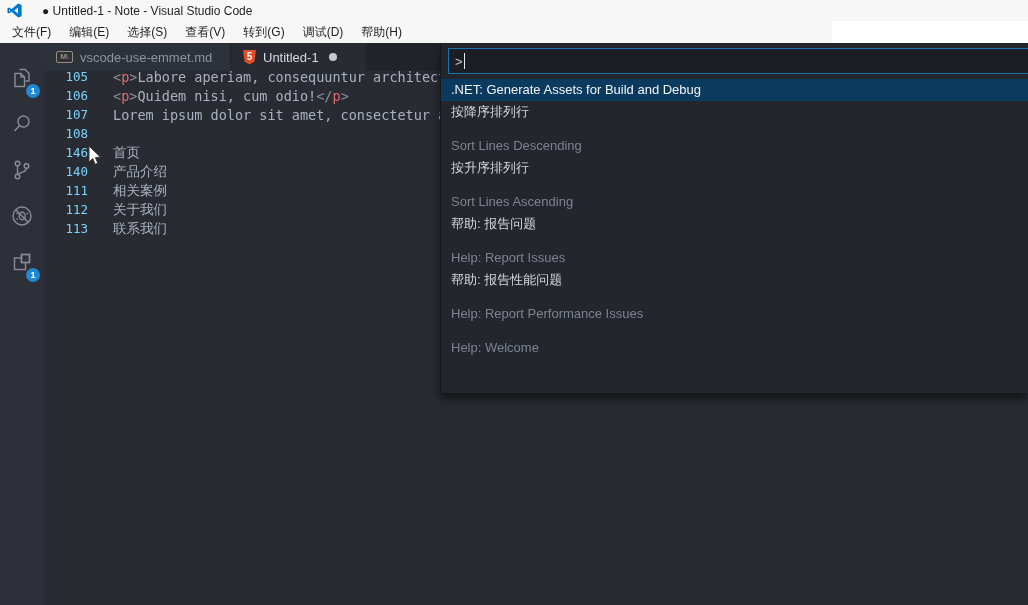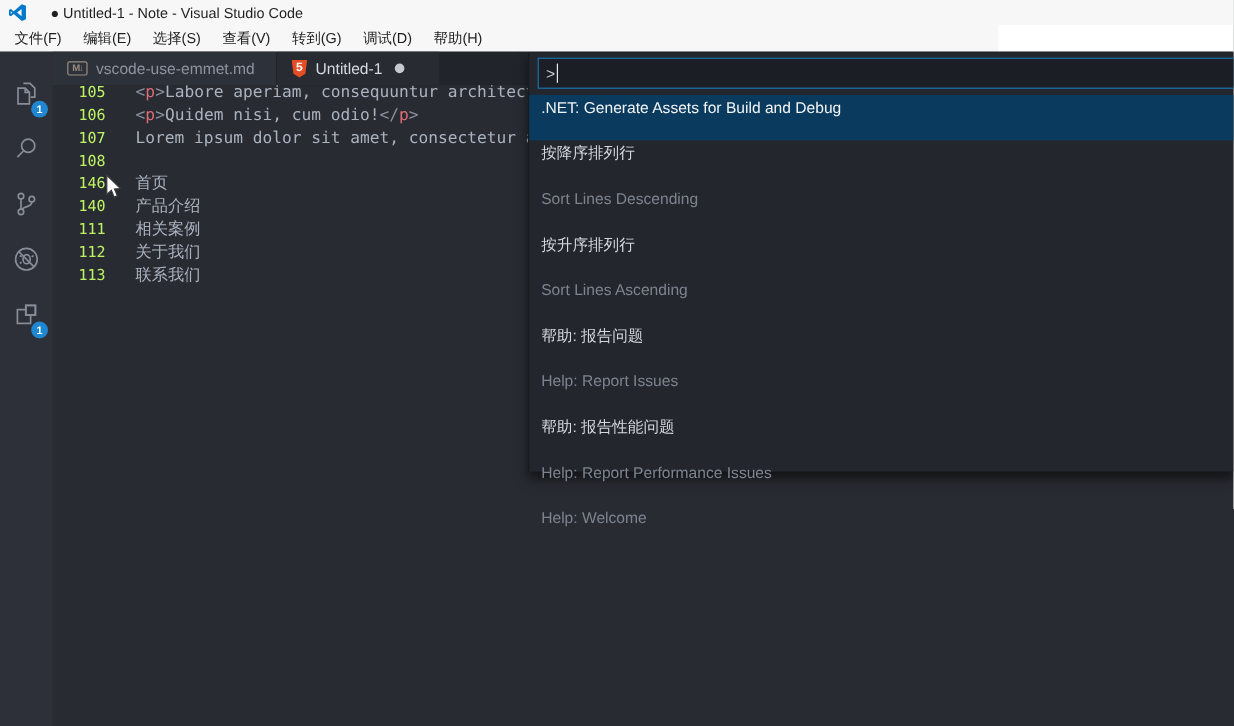--- a/index.html
+++ b/index.html
@@ -61,21 +61,21 @@
     display:inline-block; width:13px; height:15px; background:#e44d26;
     clip-path:polygon(0 0,100% 0,88% 80%,50% 100%,12% 80%);
     color:#fff; font-size:10px; font-weight:bold; text-align:center; line-height:14px;
   }
   .mod-dot { width:8px; height:8px; border-radius:50%; background:#c4c9d2; margin-left:10px; }
 
   
   .editor-lines { position:absolute; left:44px; top:24px; width:984px; z-index:1; }
   .ed-line { height:19px; display:flex; align-items:center;
              font-family:"DejaVu Sans Mono","Liberation Mono",monospace; font-size:13.5px; white-space:pre; }
-  .ed-line .ln { width:44px; text-align:right; color:#bef264; font-size:12.5px; flex:0 0 auto; }
+  .ed-line .ln { width:44px; text-align:right; color:#7dd3fc; font-size:12.5px; flex:0 0 auto; }
   .ed-line .code { margin-left:25px; }
   .tok-text  { color:#abb2bf; }
   .tok-tag   { color:#e06c75; }
   .tok-punct { color:#8b919d; }
 
   
   .mouse-cursor { position:absolute; left:88px; top:145px; z-index:20; }
 
   
   .palette {
@@ -85,24 +85,24 @@
   }
   .qp-inputbox {
     position:absolute; left:7px; top:4px; width:581px; height:26px;
     background:#1b1e25; border:1px solid #1973b0; display:flex; align-items:center; padding-left:6px;
   }
   .qp-input-text { color:#c8ccd4; font-size:13px; }
   .qp-caret { display:inline-block; width:1.5px; height:16px; background:#e7e9ec; margin-left:1px; animation:blink 1s steps(1) infinite; }
   @keyframes blink { 50% { opacity:0; } }
   .qp-list { position:absolute; left:0; top:35px; width:588px; }
   .qp-row {
-    height:38px; line-height:22px; padding-left:10px; font-size:13px;
+    height:22px; line-height:22px; padding-left:10px; font-size:13px;
     color:#d4d8de; white-space:nowrap; overflow:hidden; cursor:pointer;
   }
-  .qp-row.secondary { color:#7d8490; }
+  .qp-row.secondary { color:#7d8490;margin-top:12px; }
   .qp-row.selected { background:#0a3a5d; color:#f2f4f6; }
 </style>
 </head>
 <body>
 
 <div class="titlebar">
   <svg class="vs-logo" viewBox="0 0 16 16">
     <path fill="#0179cb" d="M11.9 0.5 L15.6 2 V14 L11.9 15.5 L4.8 9.3 L2.2 11.3 L0.5 10.4 V5.6 L2.2 4.7 L4.8 6.7 Z"></path>
     <path fill="#f7f7f7" d="M11.7 4.7 L7.7 8 L11.7 11.3 Z"></path>
     <path fill="#f7f7f7" d="M2.1 6.8 L3.6 8 L2.1 9.2 Z"></path>

